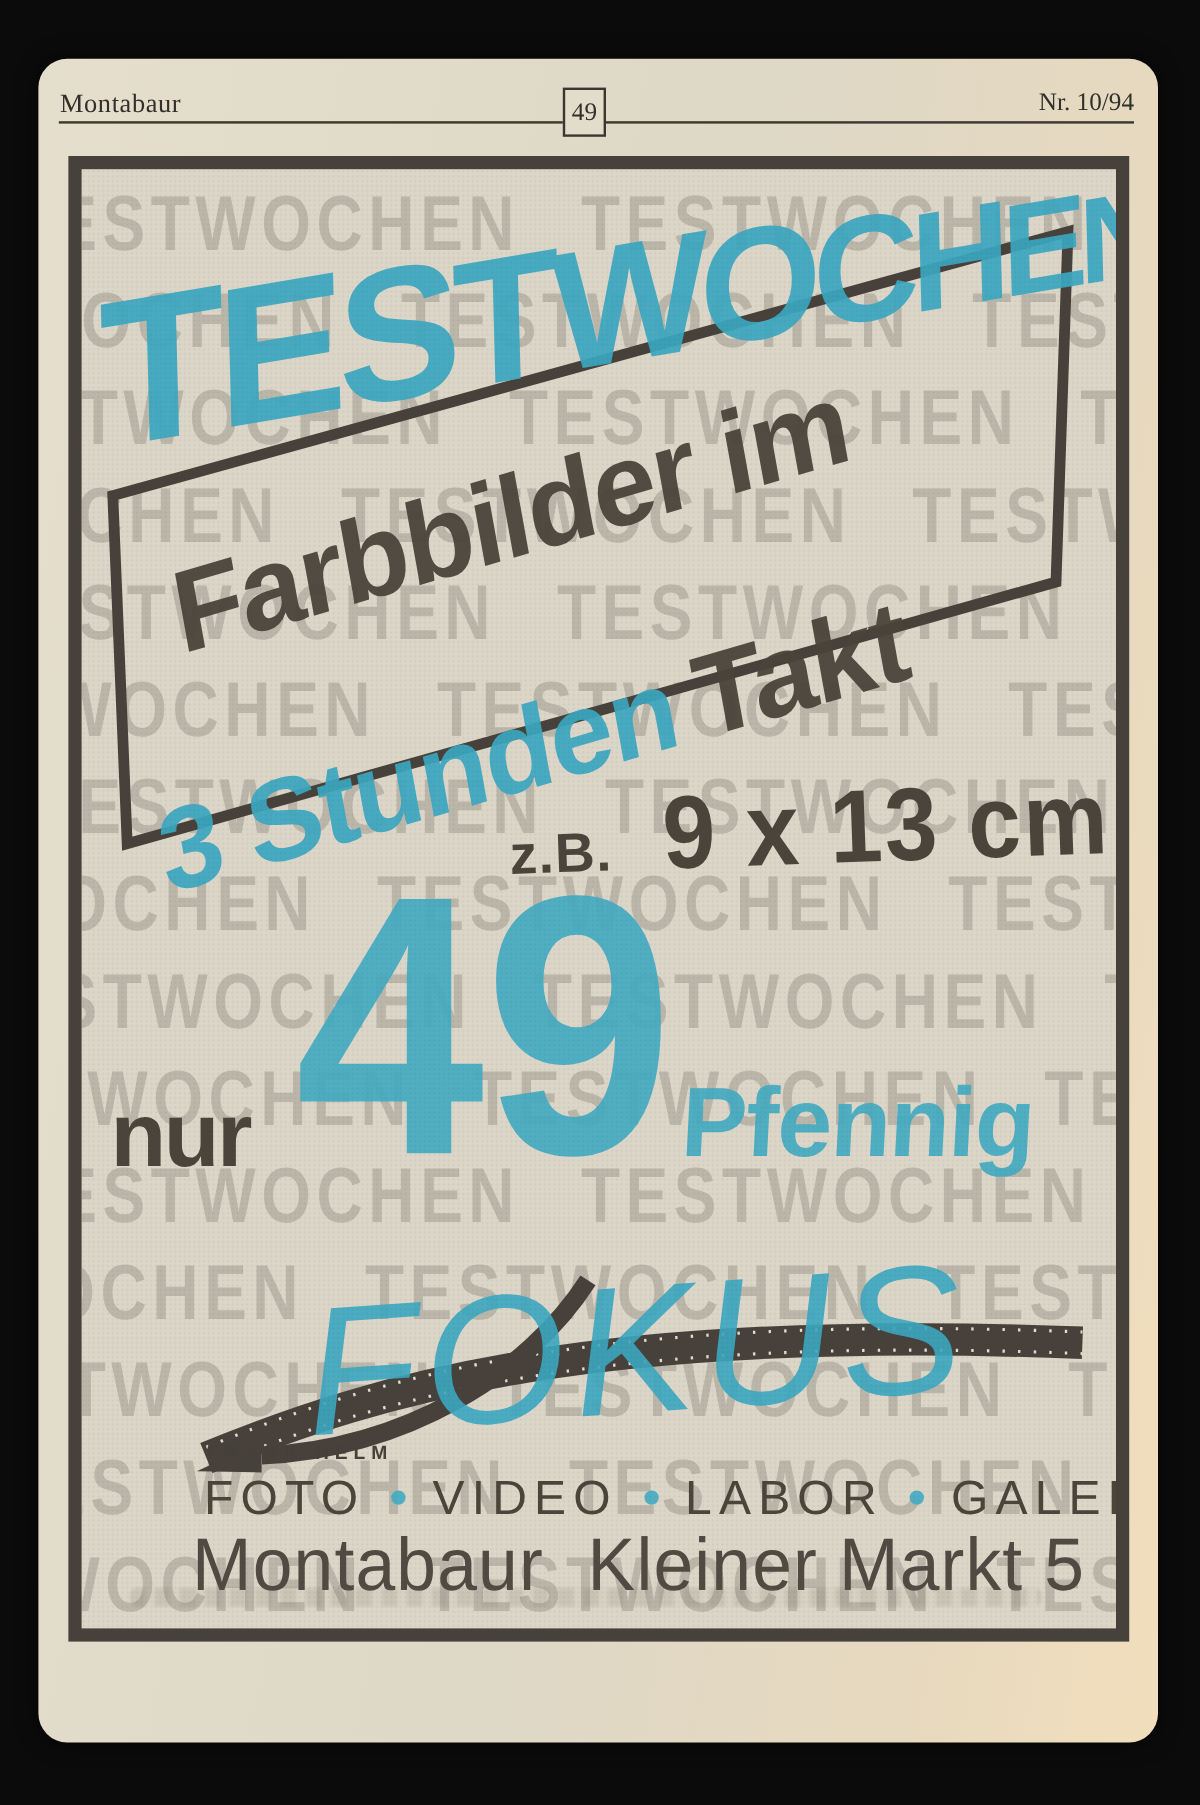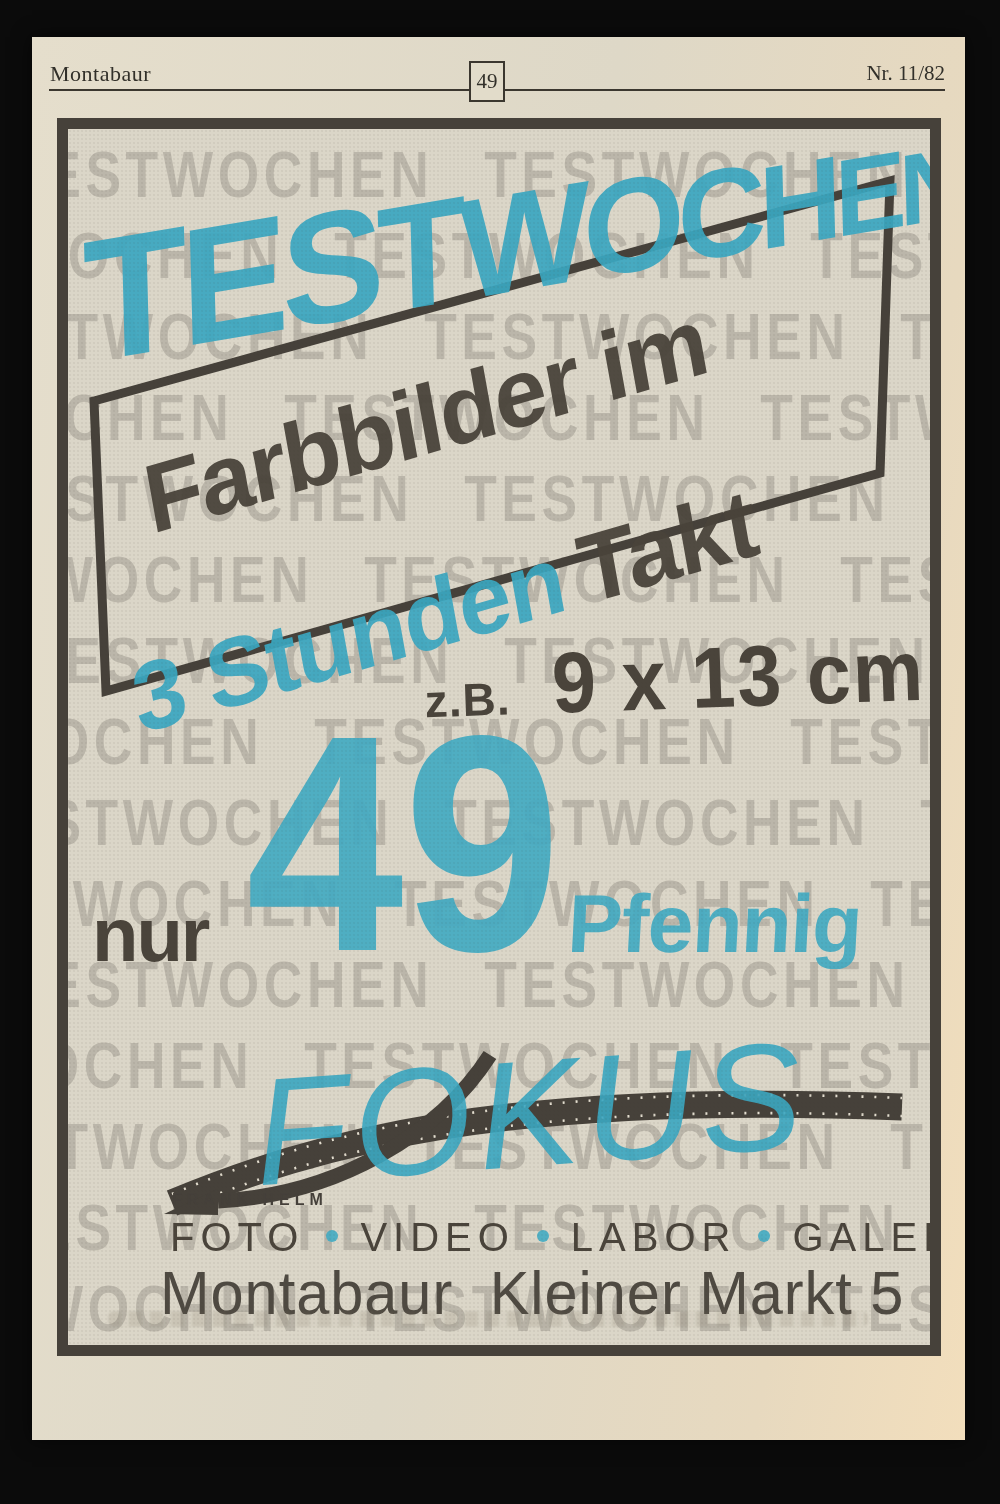--- a/index.html
+++ b/index.html
@@ -3,23 +3,24 @@
 <meta charset="utf-8">
 <style>
   html,body{margin:0;padding:0;}
   body{
     width:1000px;height:1504px;position:relative;overflow:hidden;
     background:#0b0b0b;
     font-family:"Liberation Sans","DejaVu Sans",sans-serif;
   }
   
   .paper{
-    position:absolute;left:32px;top:37px;width:933px;height:1403px;
+    position:absolute;left:32px;top:49px;width:933px;height:1403px;
     background:linear-gradient(100deg,#e5decc 0%,#ded8c7 50%,#e7d9bf 82%,#f2debc 100%);
     box-shadow:0 0 18px rgba(0,0,0,.6);
+    border-radius:24px;
   }
   .header{position:absolute;left:0;top:0;width:100%;height:62px;}
   .header .left{
     position:absolute;left:18px;top:24px;
     font-family:"Liberation Serif","DejaVu Serif",serif;
     font-size:22px;color:#32302a;letter-spacing:.5px;
   }
   .header .right{
     position:absolute;right:20px;top:24px;
     font-family:"Liberation Serif","DejaVu Serif",serif;
@@ -135,21 +136,21 @@
 <body>
 
 <div class="paper">
 
   <div class="header">
     <div class="left">Montabaur</div>
     <div class="rule"></div>
     <div class="pagenum-box">
       <span>49</span>
     </div>
-    <div class="right">Nr. 11/82</div>
+    <div class="right">Nr. 10/94</div>
   </div>
 
   <div class="ad">
 
     <div class="wm-layer" id="wm">
         <div class="wm-row" style="left: -60px; top: 8px;">TESTWOCHEN   TESTWOCHEN   TESTWOCHEN   TESTWOCHEN   TESTWOCHEN   TESTWOCHEN   </div>
         <div class="wm-row" style="left: -210px; top: 89px;">TESTWOCHEN   TESTWOCHEN   TESTWOCHEN   TESTWOCHEN   TESTWOCHEN   TESTWOCHEN   </div>
         <div class="wm-row" style="left: -120px; top: 170px;">TESTWOCHEN   TESTWOCHEN   TESTWOCHEN   TESTWOCHEN   TESTWOCHEN   TESTWOCHEN   </div>
         <div class="wm-row" style="left: -260px; top: 251px;">TESTWOCHEN   TESTWOCHEN   TESTWOCHEN   TESTWOCHEN   TESTWOCHEN   TESTWOCHEN   </div>
         <div class="wm-row" style="left: -80px; top: 332px;">TESTWOCHEN   TESTWOCHEN   TESTWOCHEN   TESTWOCHEN   TESTWOCHEN   TESTWOCHEN   </div>

